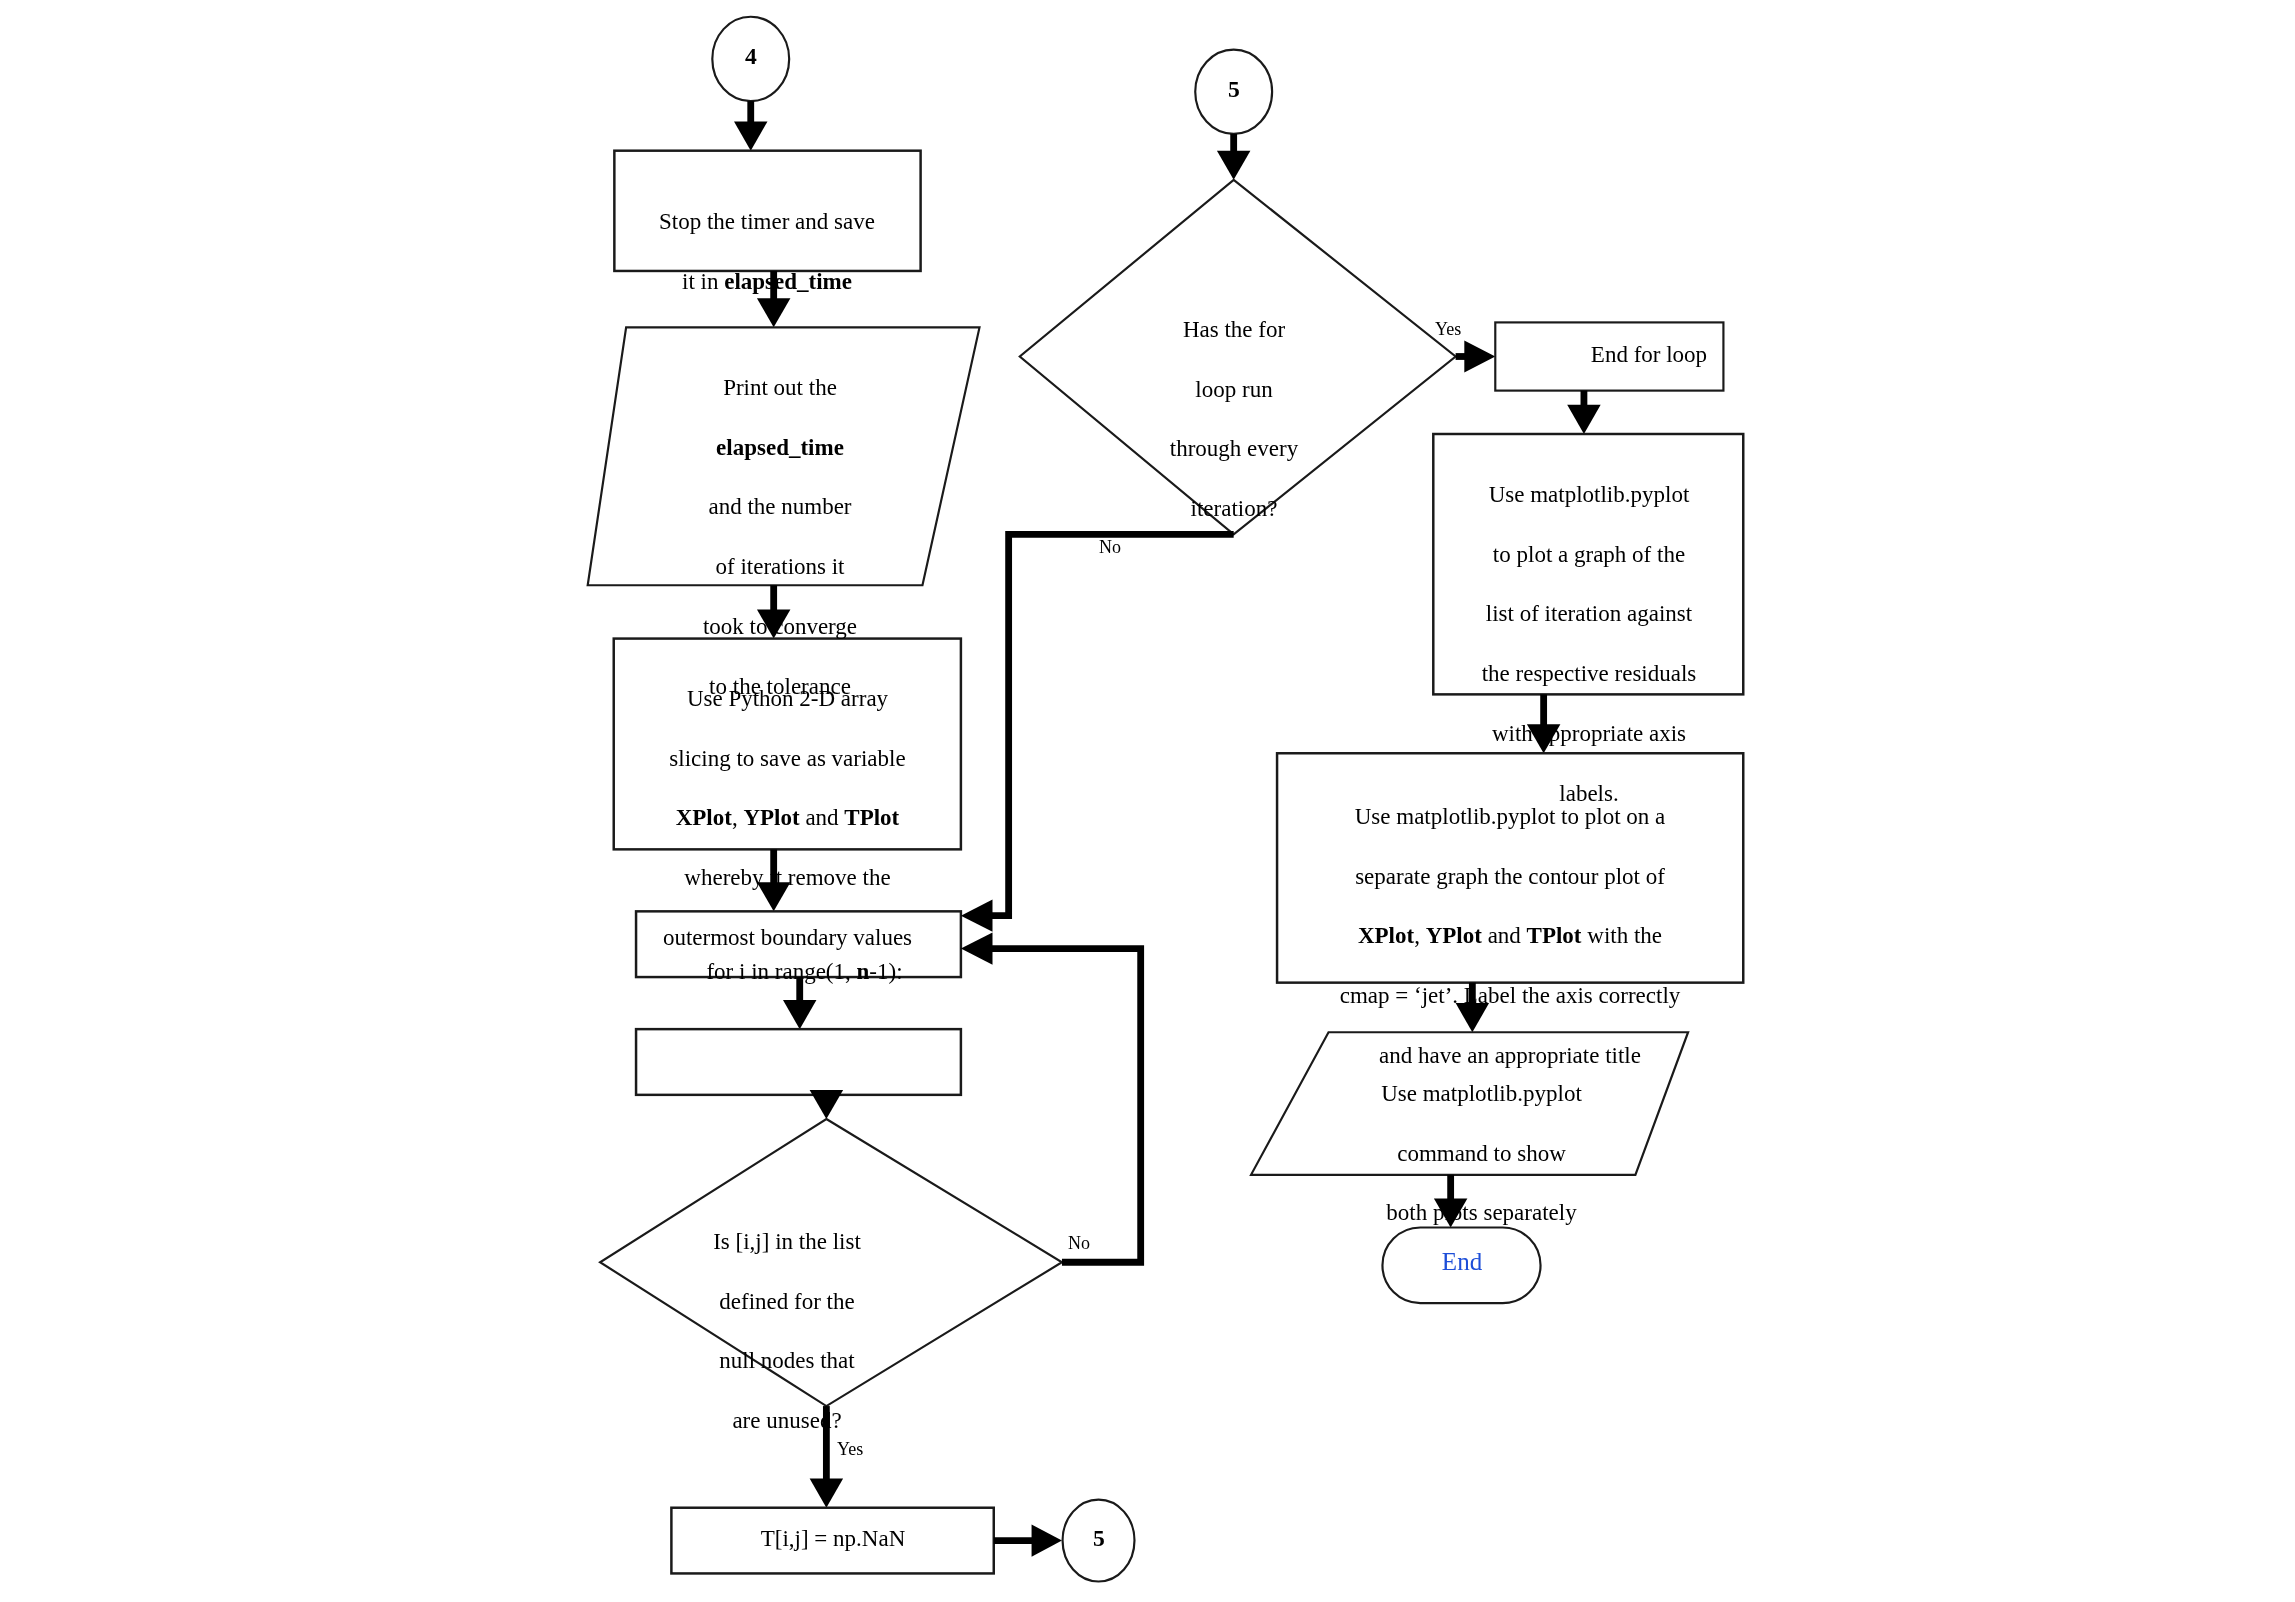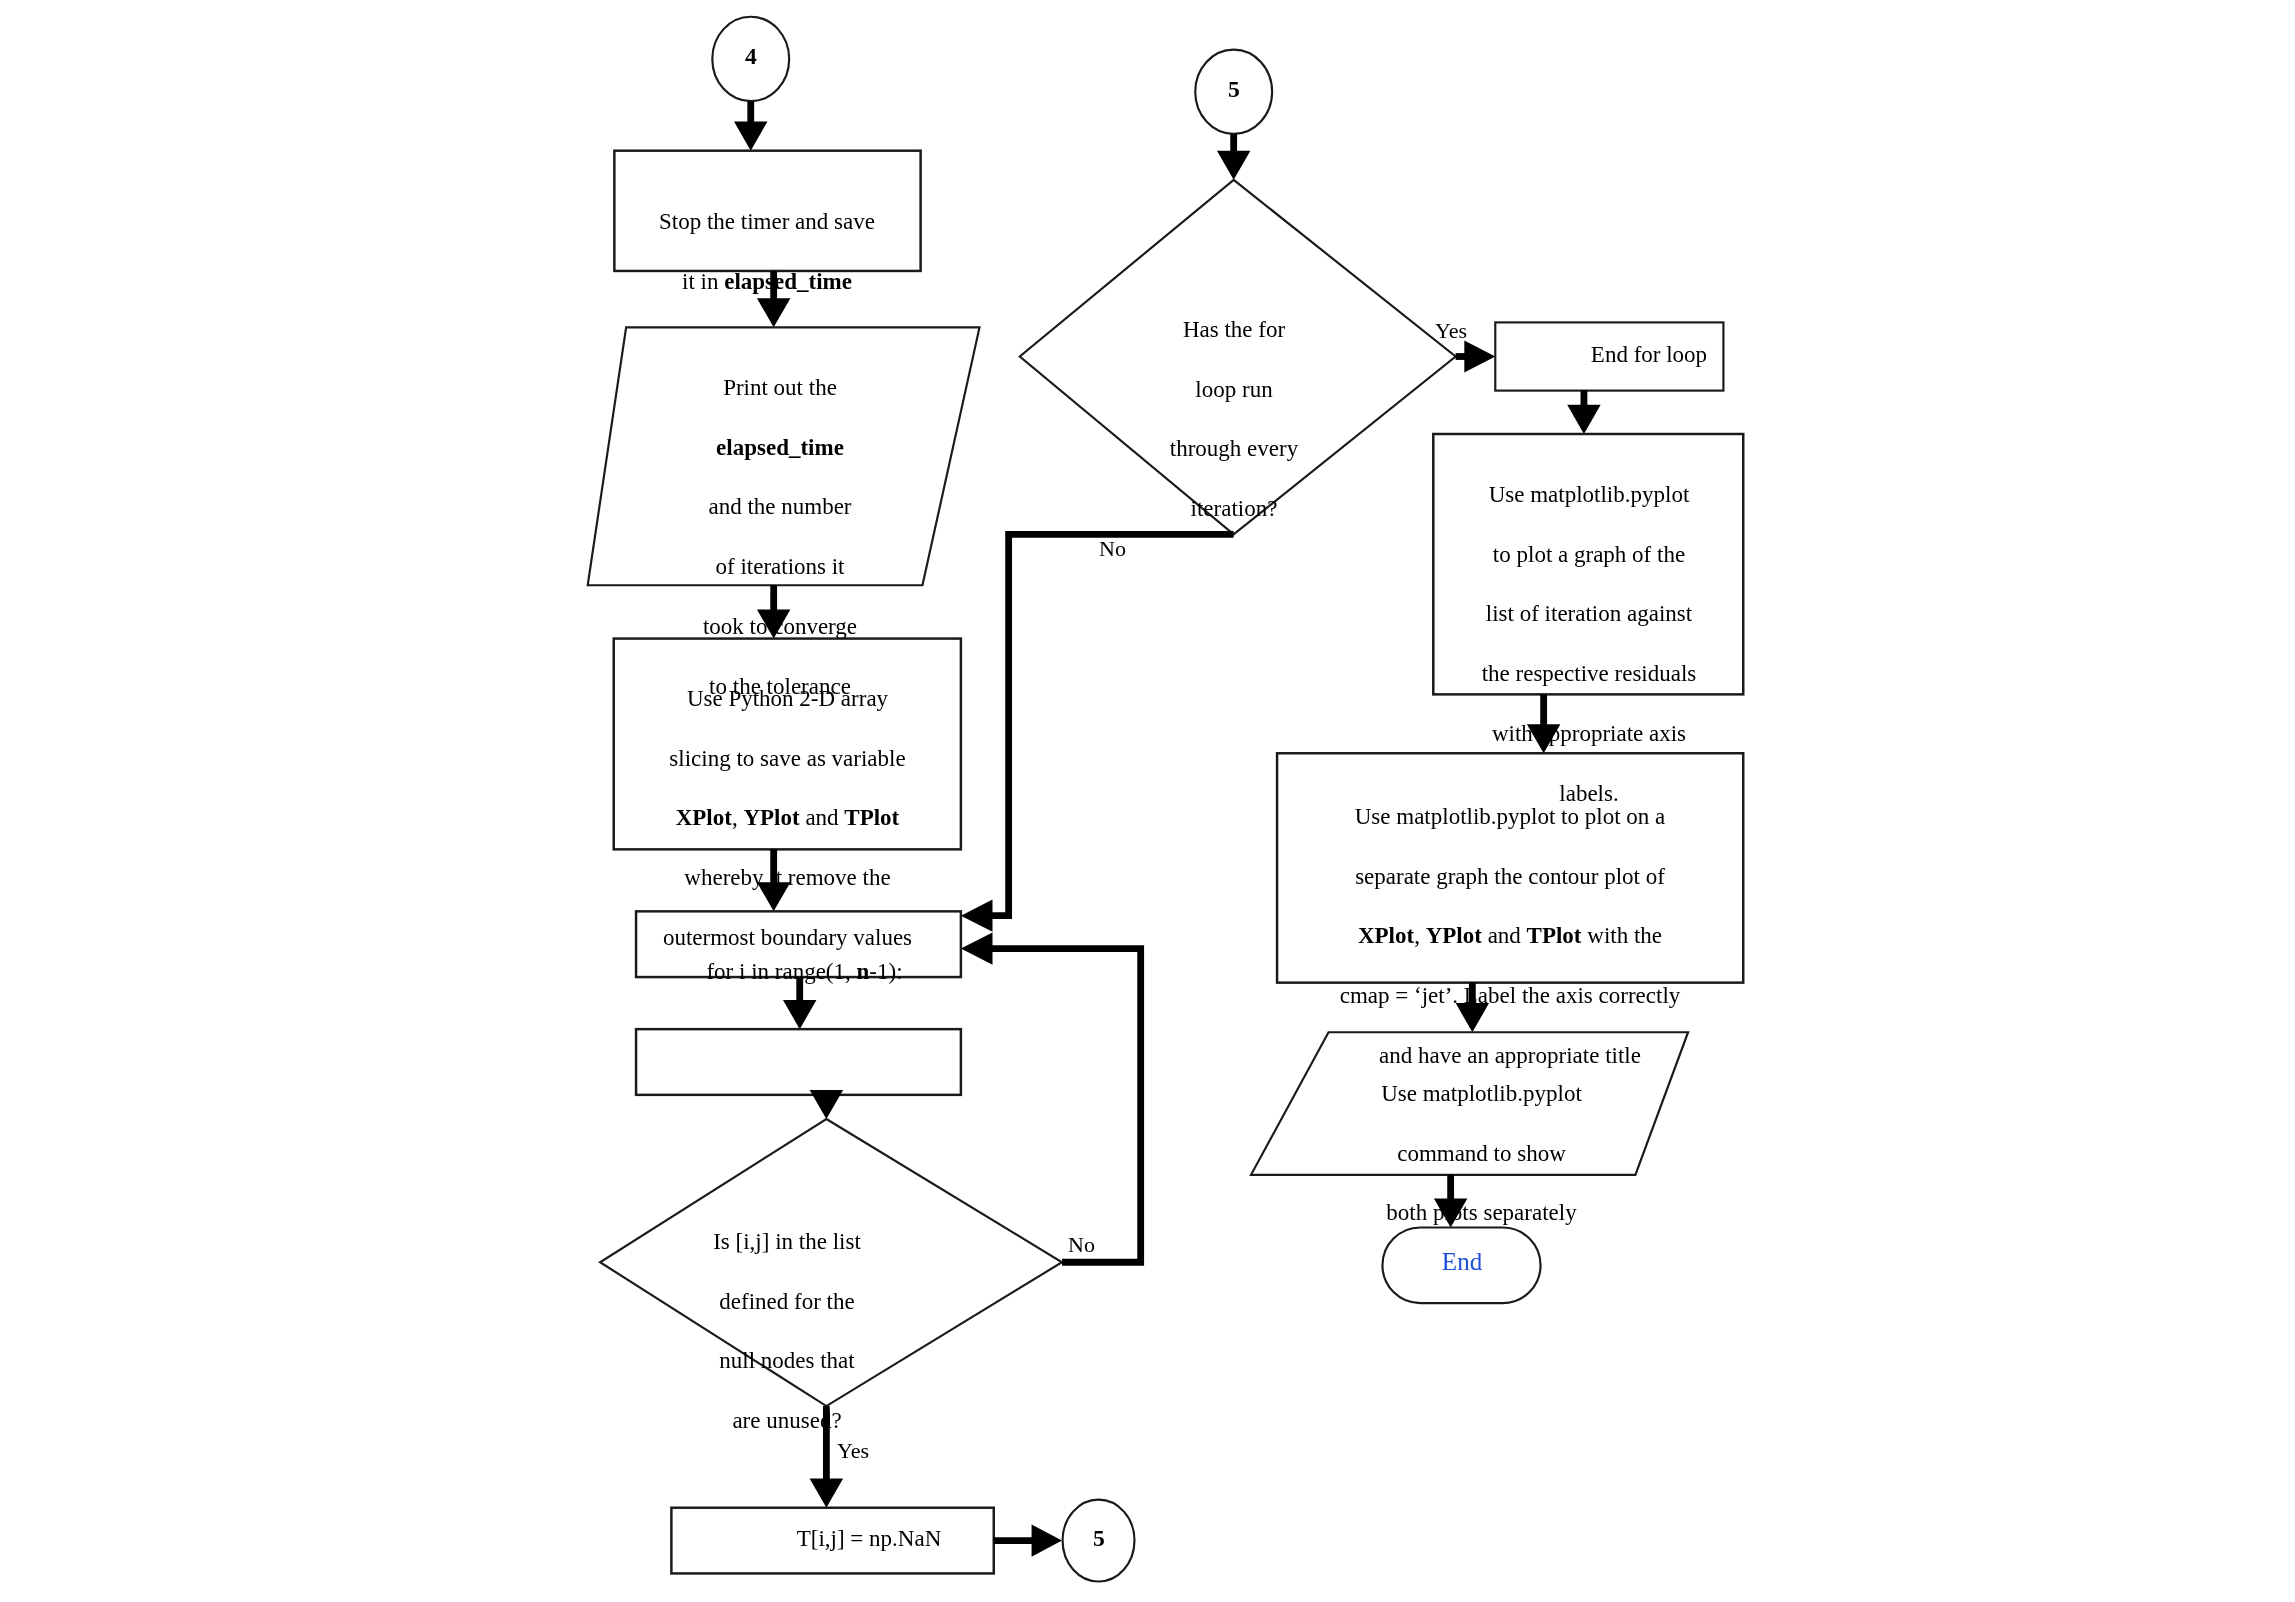--- a/index.html
+++ b/index.html
@@ -56,21 +56,21 @@
     font-size: 23px;
     line-height: 1.30;
     pointer-events: none;
     white-space: pre-line;
   }
   .node-text b { font-weight: 700; }
   .edge-label {
     position: absolute;
     color: #000000;
     font-family: "Liberation Serif", "DejaVu Serif", serif;
-    font-size: 22px;
+    font-size: 18px;
     line-height: 1;
   }
   .conn-text {
     position: absolute;
     text-align: center;
     color: #000000;
     font-family: "Liberation Serif", "DejaVu Serif", serif;
     font-size: 23.6px;
     font-weight: 700;
   }
@@ -198,21 +198,21 @@
     <span>Is [i,j] in the list</span><br>
     <span>defined for the</span><br>
     <span>null nodes that</span><br>
     <span>are unused?</span>
   </div>
 
   <div class="edge-label" style="left:1068px; top:1234px;">No</div>
 
   <div class="edge-label" style="left:837px; top:1440px;">Yes</div>
 
-  <div class="node-text" style="left:672px; top:1524px; width:322px;padding-left:36px;">T[i,j] = np.NaN</div>
+  <div class="node-text" style="left:672px; top:1524px; width:322px;">T[i,j] = np.NaN</div>
 
   <div class="conn-text" style="left:1068px; top:1525px; width:62px;">5</div>
 
   <div class="conn-text" style="left:1203px; top:76px; width:62px;">5</div>
 
   <div class="node-text" style="left:1085px; top:285px; width:298px;">
     <span>Has the for</span><br>
     <span>loop run</span><br>
     <span>through every</span><br>
     <span>iteration?</span>

